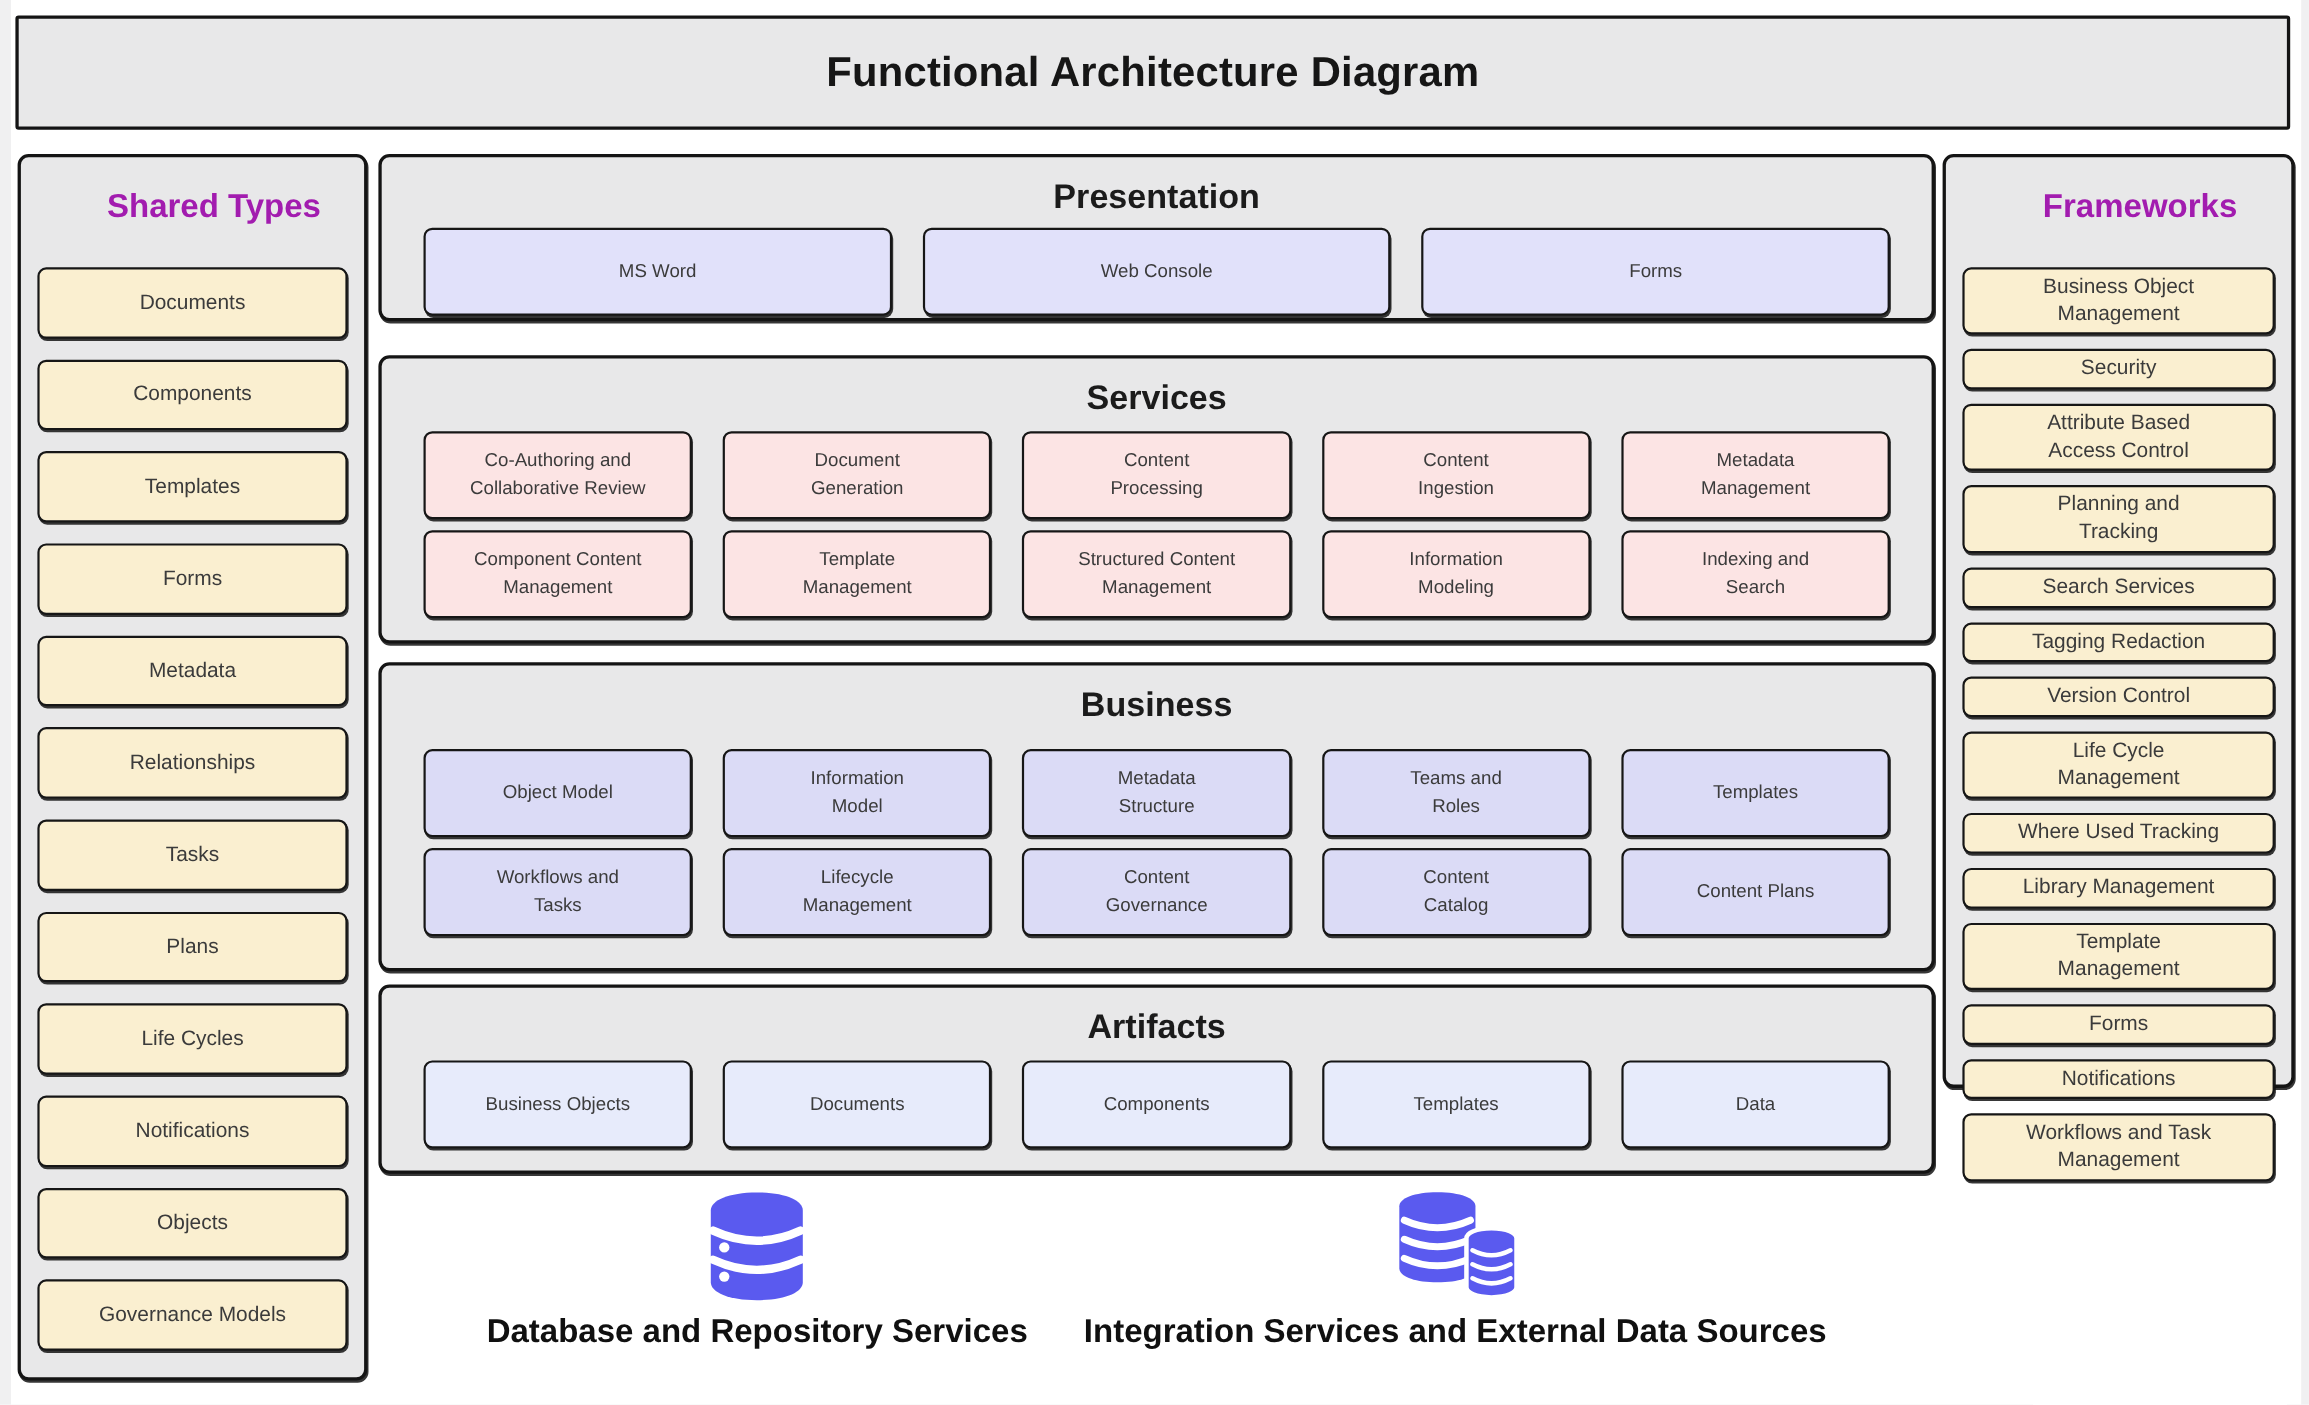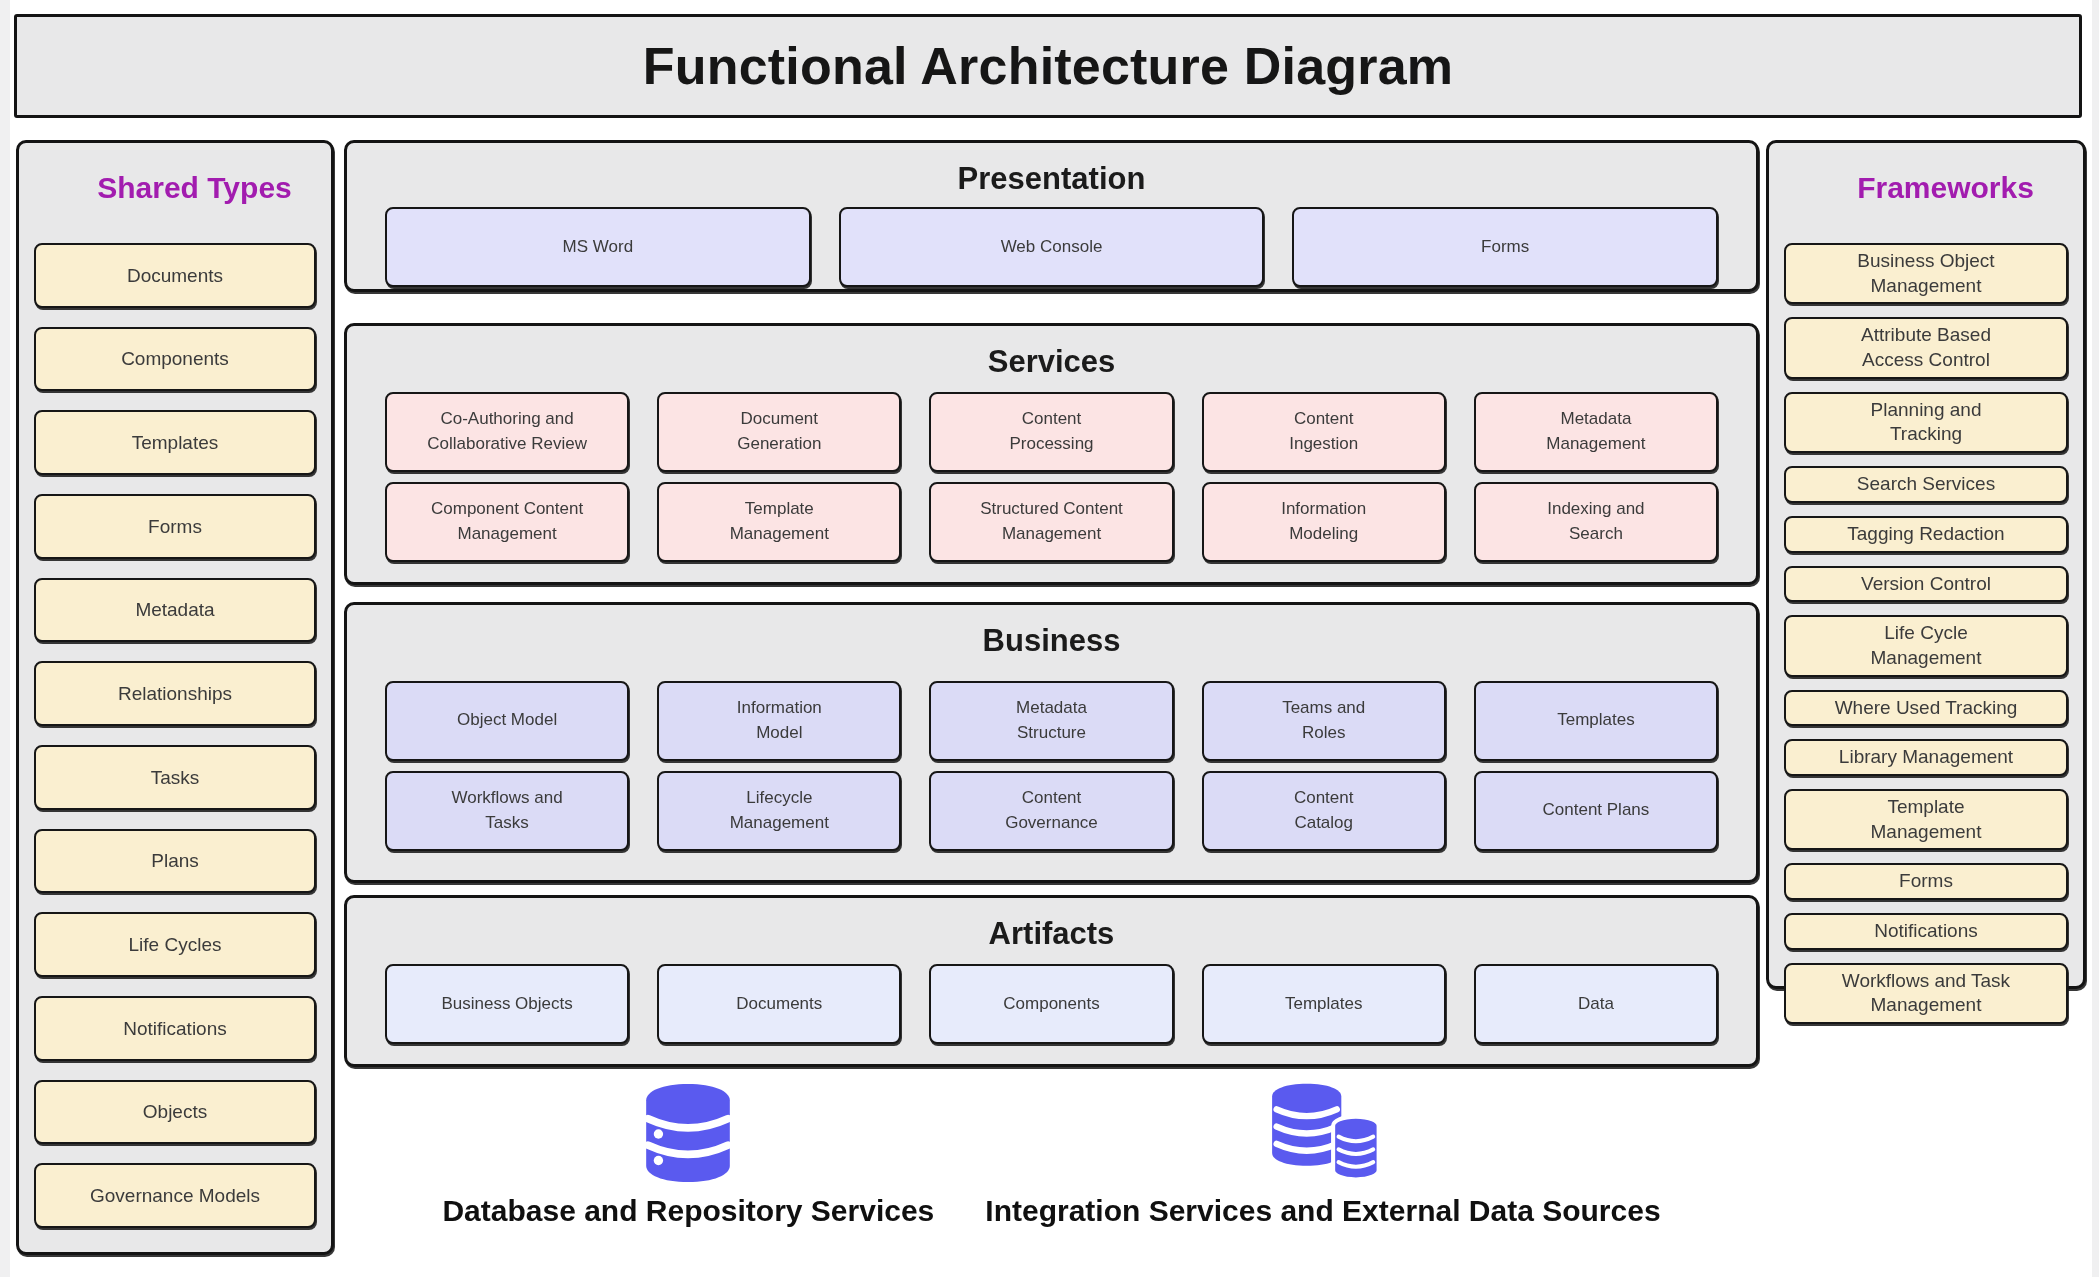--- a/index.html
+++ b/index.html
@@ -25,21 +25,21 @@
     box-shadow:1px 2px 0 rgba(20,20,20,0.85);
     box-sizing:border-box;
   }
   .titlebar {
     position:absolute; left:14px; top:14px; width:2068px; height:104px;
     background:var(--panel-bg,#e8e8e9);
     border:3px solid #141414; border-radius:3px;
     box-sizing:border-box;
     display:flex; align-items:center; justify-content:center;
   }
-  .main-title { font-size:52px; font-weight:600; color:#161616; letter-spacing:0.2px; }
+  .main-title { font-size:38px; font-weight:600; color:#161616; letter-spacing:0.2px; }
 
   .panel-title {
     position:absolute; top:28px; left:0; right:0;
     text-align:center; font-size:30px; font-weight:700; color:#a21caf;padding-left:39px;
   }
   .side-stack {
     position:absolute; left:15px; right:15px; top:100px; bottom:24px;
     display:flex; flex-direction:column;
   }
   .side-stack.loose { gap:19px; }
@@ -209,20 +209,21 @@
         <div class="box">Data</div>
       </div>
   </div>
 </div>
 
 <div class="panel" id="frameworks-panel">
   <div class="panel-title">Frameworks</div>
   <div class="side-stack tight">
       <div class="box">Business Object
 Management</div>
+      <div class="box">Security</div>
       <div class="box">Attribute Based
 Access Control</div>
       <div class="box">Planning and
 Tracking</div>
       <div class="box">Search Services</div>
       <div class="box">Tagging Redaction</div>
       <div class="box">Version Control</div>
       <div class="box">Life Cycle
 Management</div>
       <div class="box">Where Used Tracking</div>

